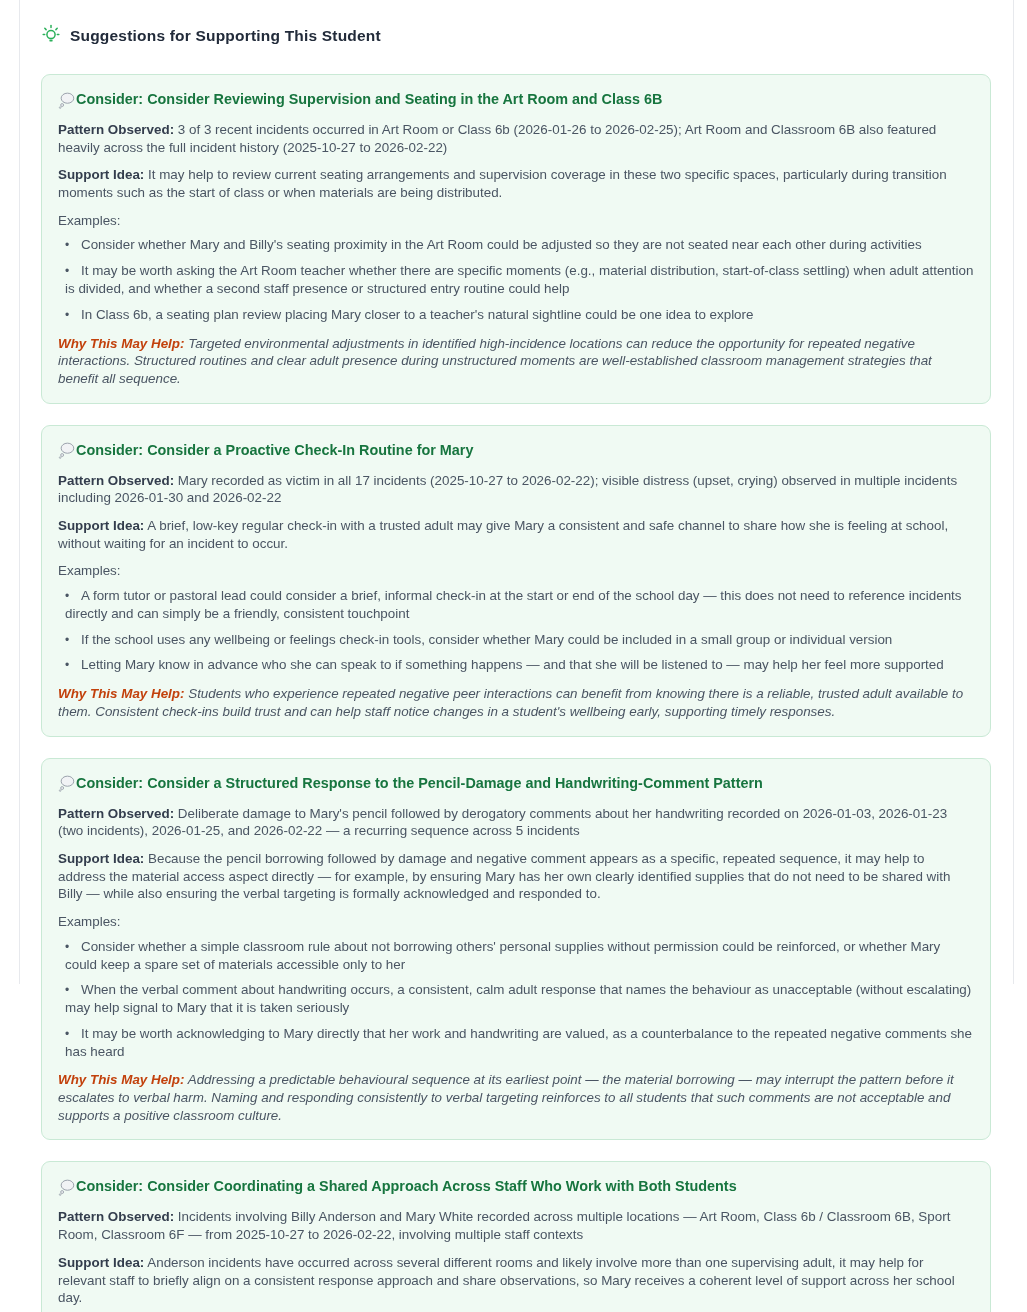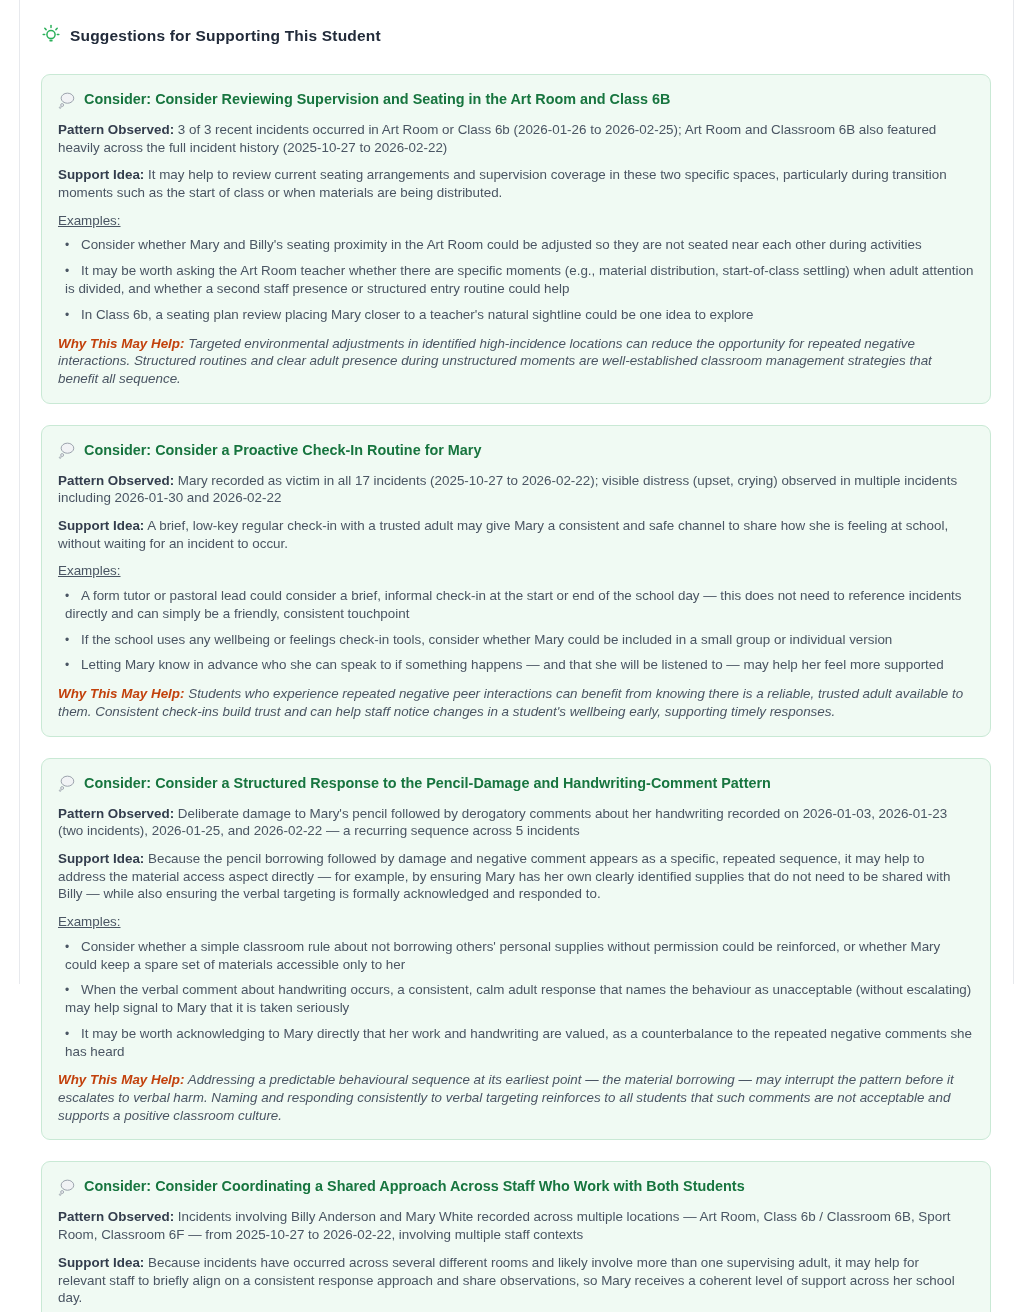--- a/index.html
+++ b/index.html
@@ -30,29 +30,29 @@
   .card {
     background: #f0faf3;
     border: 1px solid #c9e9d5;
     border-radius: 9px;
     padding: 13px 16px 15px 16px;
     margin-bottom: 21px;
     font-size: 13.4px;
     line-height: 1.32;
   }
   .card-title {
-    display: flex; align-items: center; gap: 8px;
+    display: flex; align-items: center; 
     margin: 2px 0 12px 0;
     font-size: 14.4px; font-weight: bold;
     color: #17753f;
   }
   .card-title .ticon { flex: 0 0 auto; display: inline-flex; }
   .para { margin: 0 12px 10px 0; }
   .para strong, .examples-label strong { color: #333d4d; font-weight: bold; }
-  .examples-label { margin: 0 0 7px 0; text-decoration: underline; }
+  .examples-label { margin: 0 0 7px 0; }
   .example {
     padding-left: 7px;
     margin-bottom: 8px;
   }
   .example .dot {
     display: inline-block; width: 16px;
     color: #4a5563; font-size: 12px;
   }
   .why {
     margin: 11px 0 0 0;
@@ -148,18 +148,18 @@
       <span class="ticon">
         <svg width="18" height="18" viewBox="0 0 20 20">
           <ellipse cx="10.5" cy="8" rx="7" ry="5.6" fill="#f1f3f5" stroke="#9aa1ab" stroke-width="1.1"></ellipse>
           <circle cx="4.6" cy="15.6" r="1.6" fill="#f1f3f5" stroke="#9aa1ab" stroke-width="1"></circle>
           <circle cx="2.4" cy="18.4" r="0.9" fill="#f1f3f5" stroke="#9aa1ab" stroke-width="0.9"></circle>
         </svg>
       </span>
       <span>Consider: Consider Coordinating a Shared Approach Across Staff Who Work with Both Students</span>
     </div>
     <p class="para"><strong>Pattern Observed:</strong> <span>Incidents involving Billy Anderson and Mary White recorded across multiple locations — Art Room, Class 6b / Classroom 6B, Sport Room, Classroom 6F — from 2025-10-27 to 2026-02-22, involving multiple staff contexts</span></p>
-    <p class="para"><strong>Support Idea:</strong> <span>Because incidents have occurred across several different rooms and likely involve more than one supervising adult, it may help for relevant staff to briefly align on a consistent response approach and share observations, so Mary receives a coherent level of support across her school day.</span></p>
+    <p class="para"><strong>Support Idea:</strong> <span>Anderson incidents have occurred across several different rooms and likely involve more than one supervising adult, it may help for relevant staff to briefly align on a consistent response approach and share observations, so Mary receives a coherent level of support across her school day.</span></p>
     <p class="para examples-label">Examples:</p>
 
   </div>
 
 </div>
 
 </body></html>

